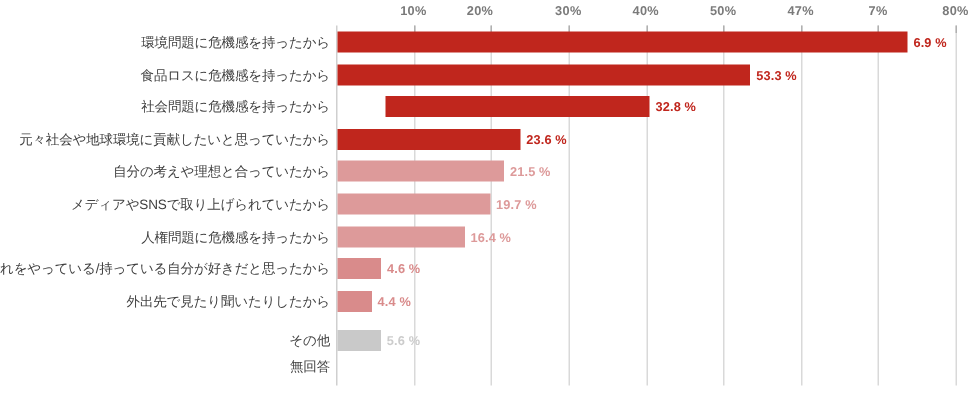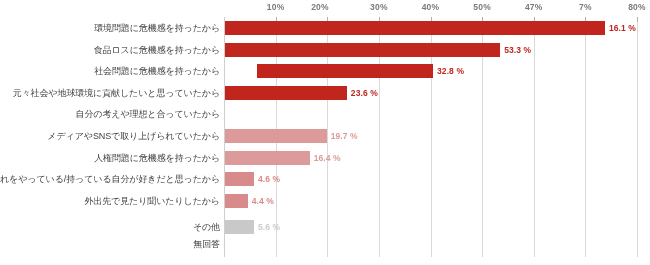--- a/index.html
+++ b/index.html
@@ -124,21 +124,21 @@
       <div class="tick-label" style="left: 637px;">80%</div>
     </div>
 
   <div class="axis-baseline"></div>
 
   <div id="rows-layer">
       <div class="row" style="top: 17px;">
         <div class="cat-label">環境問題に危機感を持ったから</div>
         <div class="bar-wrap" style="width: 379.96px;">
           <div class="bar" style="background: rgb(192, 38, 29);"></div>
-          <div class="bar-value" style="color: rgb(192, 38, 29);">16.1 %</div>
+          <div class="bar-value" style="color: rgb(192, 38, 29);">6.9 %</div>
         </div>
       </div>
       <div class="row" style="top: 38.6px; padding-left: 28px;">
         <div class="cat-label">食品ロスに危機感を持ったから</div>
         <div class="bar-wrap" style="width: 275.161px;">
           <div class="bar" style="background: rgb(192, 38, 29);"></div>
           <div class="bar-value" style="color: rgb(192, 38, 29);">53.3 %</div>
         </div>
       </div>
       <div class="row" style="top: 60.2px;">
@@ -150,20 +150,24 @@
       </div>
       <div class="row" style="top: 81.8px;">
         <div class="cat-label">元々社会や地球環境に貢献したいと思っていたから</div>
         <div class="bar-wrap" style="width: 121.835px;">
           <div class="bar" style="background: rgb(192, 38, 29);"></div>
           <div class="bar-value" style="color: rgb(192, 38, 29);">23.6 %</div>
         </div>
       </div>
       <div class="row" style="top: 103.4px;">
         <div class="cat-label">自分の考えや理想と合っていたから</div>
+        <div class="bar-wrap" style="width: 110.994px;">
+          <div class="bar" style="background: rgb(221, 154, 154);"></div>
+          <div class="bar-value" style="color: rgb(221, 154, 154);">21.5 %</div>
+        </div>
       </div>
       <div class="row" style="top: 125px;">
         <div class="cat-label">メディアやSNSで取り上げられていたから</div>
         <div class="bar-wrap" style="width: 101.701px;">
           <div class="bar" style="background: rgb(221, 154, 154);"></div>
           <div class="bar-value" style="color: rgb(221, 154, 154);">19.7 %</div>
         </div>
       </div>
       <div class="row" style="top: 146.6px;">
         <div class="cat-label">人権問題に危機感を持ったから</div>

